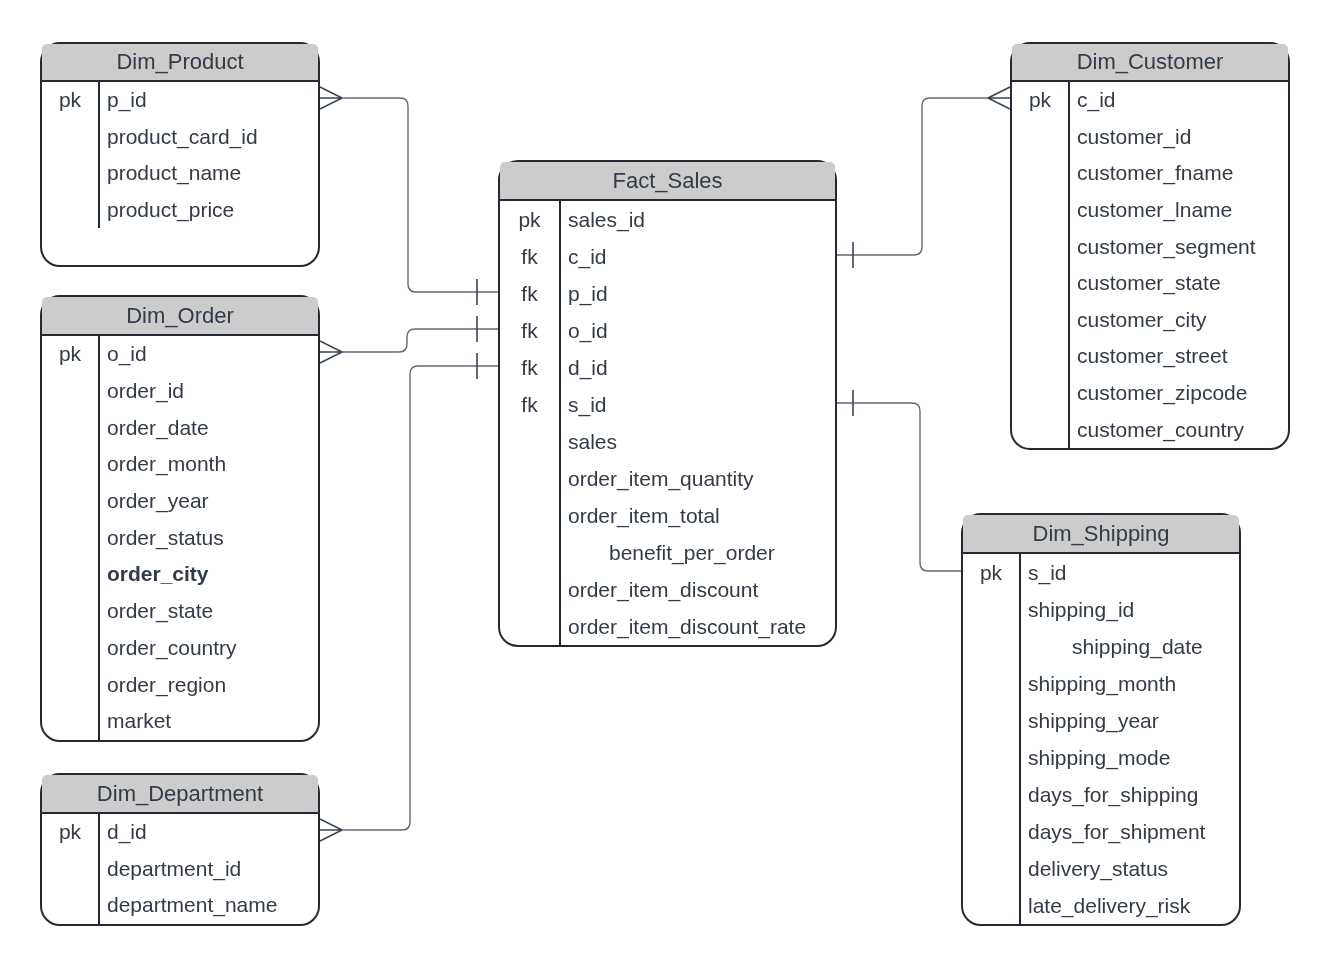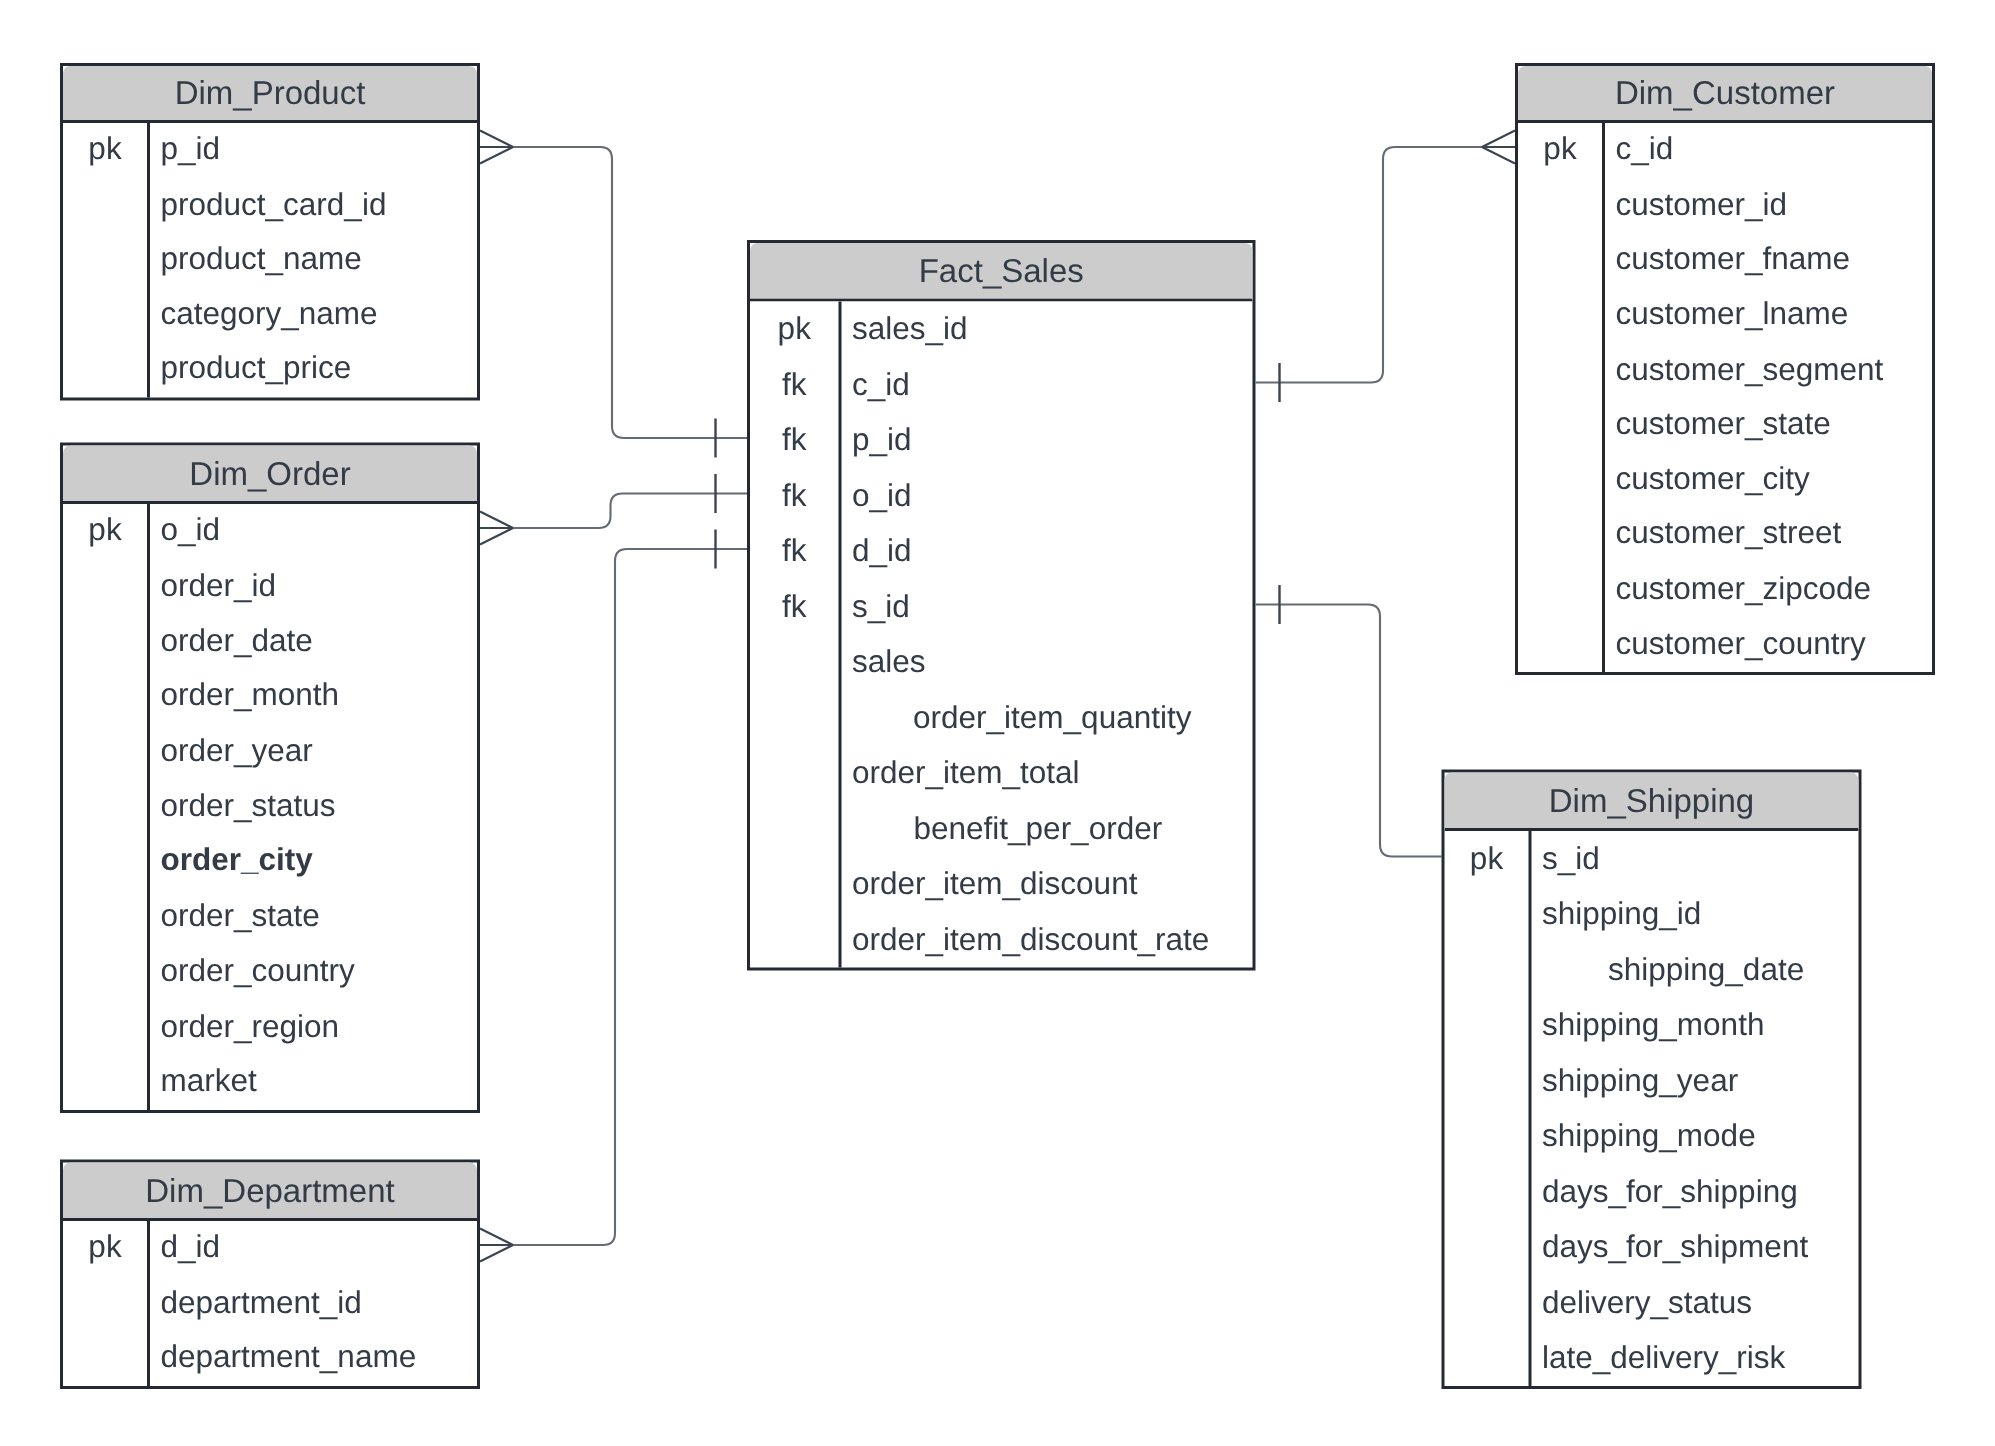--- a/index.html
+++ b/index.html
@@ -13,21 +13,21 @@
   }
   #wire-layer {
     position: absolute;
     left: 0; top: 0;
     width: 1330px; height: 964px;
   }
   .erd-table {
     position: absolute;
     background: var(--table-fill, #ffffff);
     border: 2px solid var(--border, #242a33);
-    border-radius: 0;
+    border-radius: 20px;
     box-sizing: border-box;
     color: var(--text, #333b46);
   }
   .erd-header {
     display: flex;
     align-items: center;
     justify-content: center;
     background: var(--header-fill, #cccccc);
     border-bottom: 2px solid var(--border, #242a33);
     border-radius: 5px 5px 0 0;
@@ -98,24 +98,20 @@
           <div class="erd-row" style="height: 36.5px;">
             <span class="erd-key" style="width: 56px;"></span>
             <span class="erd-field">product_card_id</span>
           </div>
           <div class="erd-row" style="height: 36.5px;">
             <span class="erd-key" style="width: 56px;"></span>
             <span class="erd-field">product_name</span>
           </div>
           <div class="erd-row" style="height: 36.5px;">
             <span class="erd-key" style="width: 56px;"></span>
-            <span class="erd-field">category_name</span>
-          </div>
-          <div class="erd-row" style="height: 36.5px;">
-            <span class="erd-key" style="width: 56px;"></span>
             <span class="erd-field">product_price</span>
           </div>
         </div>
       </div>
       <div class="erd-table" style="left: 40px; top: 295px; width: 280px; height: 446.7px;">
         <div class="erd-header" style="height: 39px;">Dim_Order</div>
         <div class="erd-body">
           <div class="erd-divider" style="left: 56px;"></div>
           <div class="erd-row" style="height: 36.7px;">
             <span class="erd-key" style="width: 56px;">pk</span>
@@ -206,21 +202,21 @@
             <span class="erd-field">d_id</span>
           </div>
           <div class="erd-row" style="height: 37px;">
             <span class="erd-key" style="width: 59px;">fk</span>
             <span class="erd-field">s_id</span>
           </div>
           <div class="erd-row" style="height: 37px;">
             <span class="erd-key" style="width: 59px;"></span>
             <span class="erd-field">sales</span>
           </div>
-          <div class="erd-row" style="height: 37px; justify-content: center;">
+          <div class="erd-row" style="height: 37px;">
             <span class="erd-key" style="width: 59px;"></span>
             <span class="erd-field">order_item_quantity</span>
           </div>
           <div class="erd-row" style="height: 37px;">
             <span class="erd-key" style="width: 59px;"></span>
             <span class="erd-field">order_item_total</span>
           </div>
           <div class="erd-row" style="height: 37px; margin-left: 41px;">
             <span class="erd-key" style="width: 59px;"></span>
             <span class="erd-field">benefit_per_order</span>

